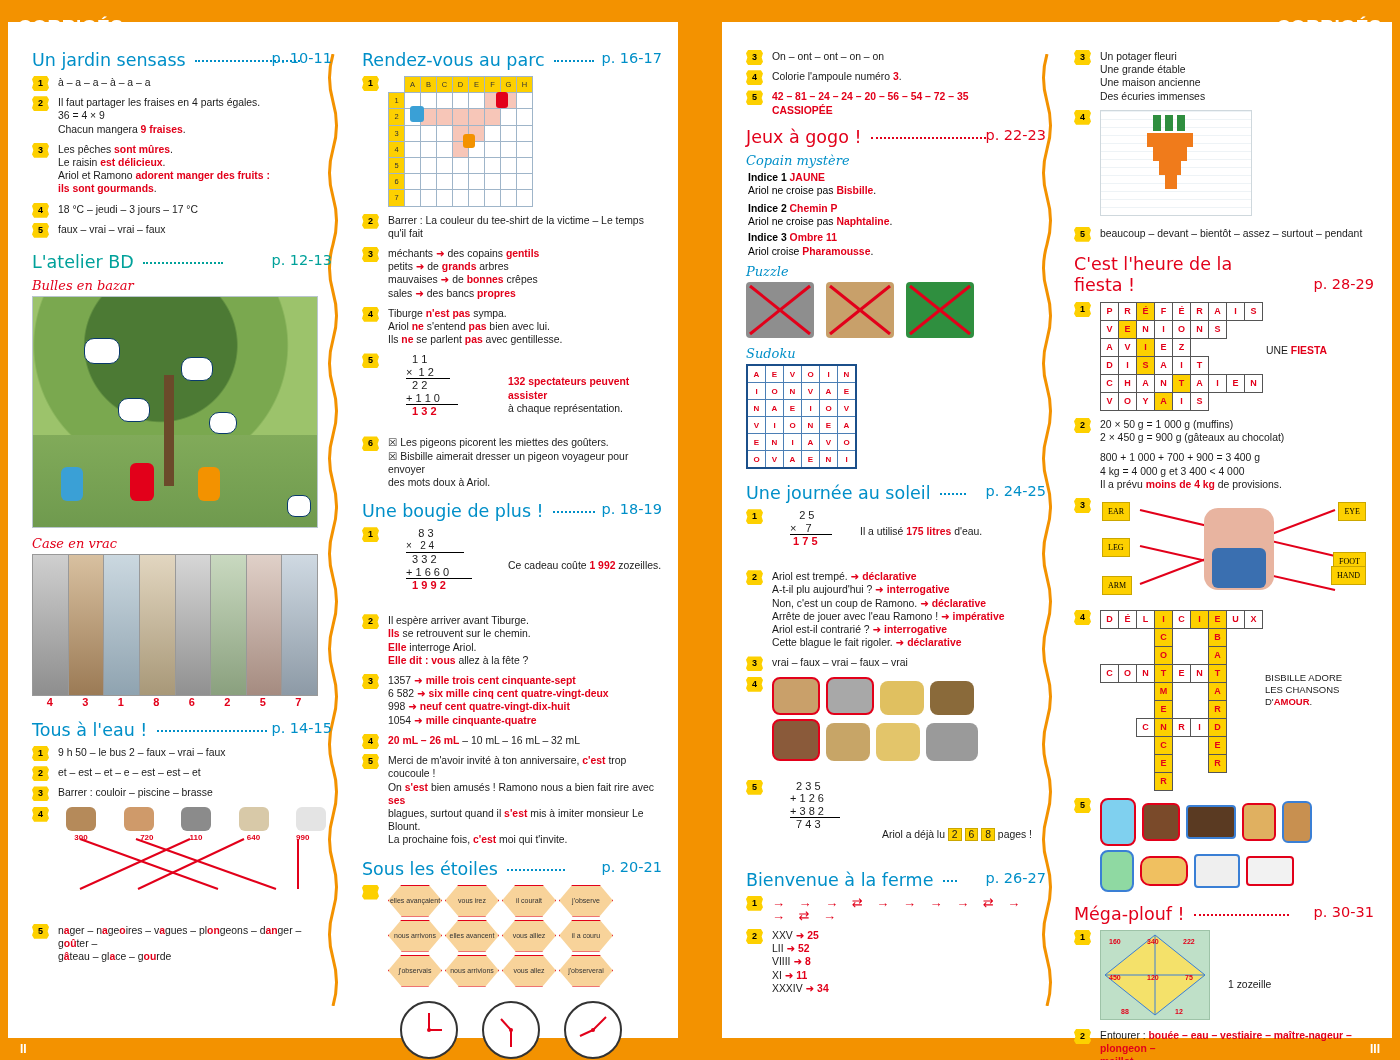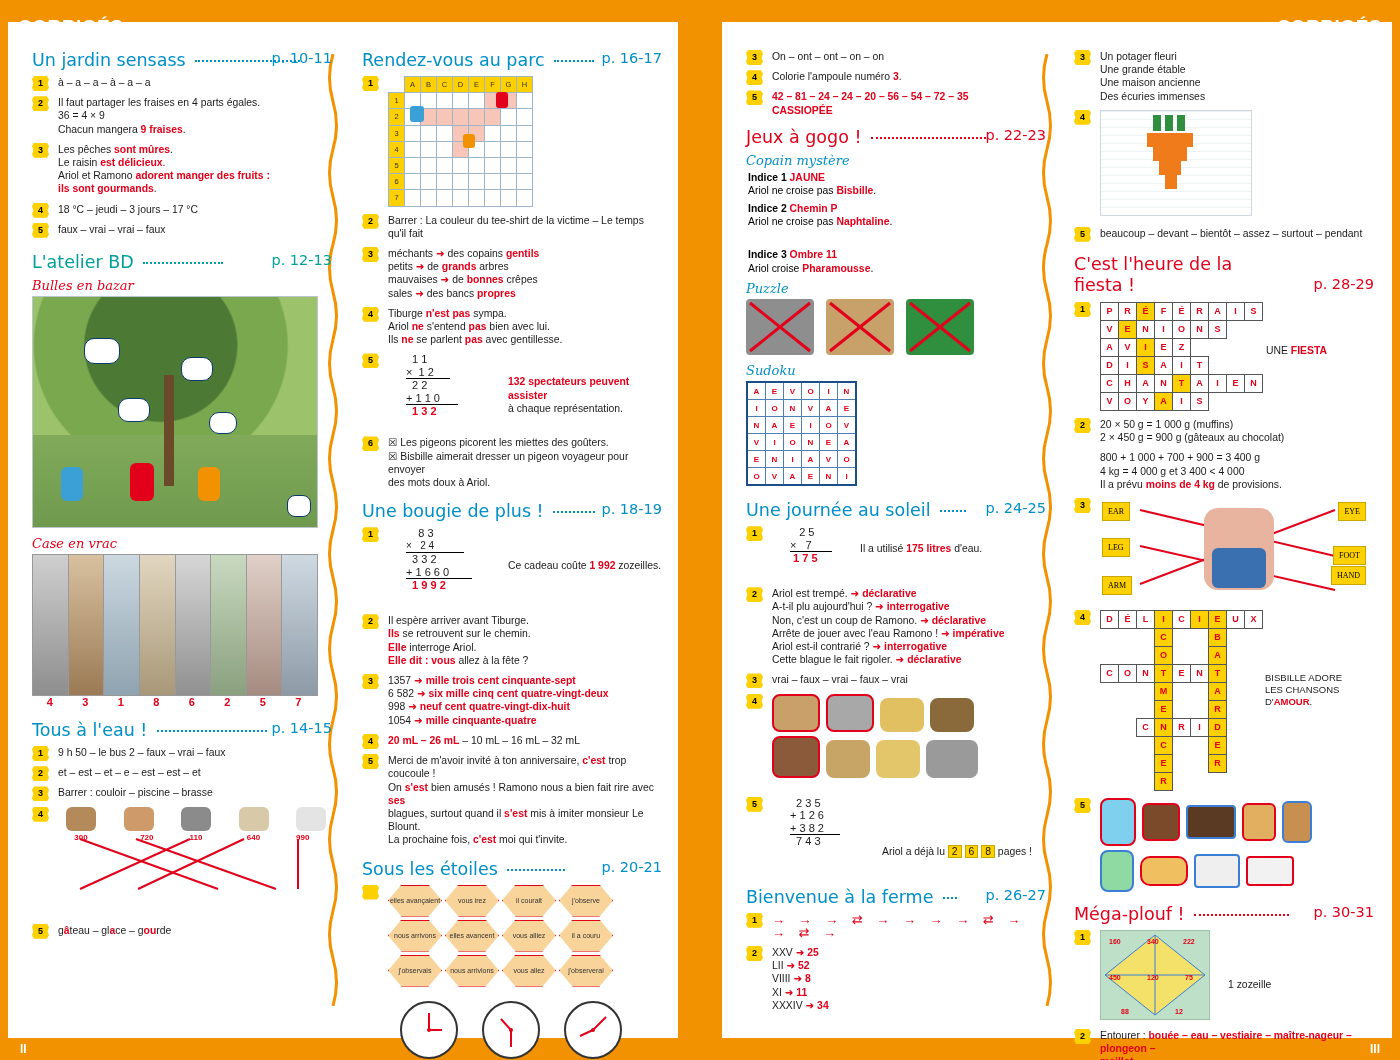--- a/index.html
+++ b/index.html
@@ -276,20 +276,21 @@
             <div style="">
                 <div style="width:30px;height:24px;background:#e4e4e4;border-radius:6px;margin:0 auto;"></div>
                 <div style="font-size:8px;color:#e2001a;font-weight:bold;">990</div>
               </div>
           </div>
         </div>
       </div>
 
       <div class="item">
         <span class="badge">5</span>
+        <div>n<span class="red bold">a</span>ger – n<span class="red bold">a</span>ge<span class="red bold">o</span>ires – v<span class="red bold">a</span>gues – pl<span class="red bold">on</span>geons – d<span class="red bold">an</span>ger – g<span class="red bold">oû</span>ter –</div>
         <div>g<span class="red bold">â</span>teau – gl<span class="red bold">a</span>ce – g<span class="red bold">ou</span>rde</div>
       </div>
     </div>
 
     <div class="col colB">
 
       <h2 class="sec">
         <span class="pg">p. 16-17</span>
         <span>Rendez-vous au parc</span>
         <span class="dots" style="width:40px;"></span>
@@ -581,21 +582,21 @@
         <span>Jeux à gogo !</span>
         <span class="dots" style="width:115px;"></span>
       </h2>
       <h3 class="sub blue">Copain mystère</h3>
 
       <div style="padding-left:2px;font-size:10.4px;line-height:13.4px;">
         <div><span class="bold">Indice 1</span> <span class="red bold">JAUNE</span></div>
         <div>Ariol ne croise pas <span class="red bold">Bisbille</span>.</div>
         <div style="margin-top:4px;"><span class="bold">Indice 2</span> <span class="red bold">Chemin P</span></div>
         <div>Ariol ne croise pas <span class="red bold">Naphtaline</span>.</div>
-        <div style="margin-top:20px;"><span class="bold">Indice 3</span> <span class="red bold">Ombre 11</span></div>
+        <div style="margin-top:3px;"><span class="bold">Indice 3</span> <span class="red bold">Ombre 11</span></div>
         <div>Ariol croise <span class="red bold">Pharamousse</span>.</div>
       </div>
 
       <h3 class="sub blue" style="margin-top:6px;">Puzzle</h3>
       <div style="display:flex;gap:12px;">
         <div style="width:68px;height:56px;background:#8e8e8e;border-radius:4px;position:relative;">
           <svg width="68" height="56" style="position:absolute;left:0;top:0;">
               <line x1="4" y1="4" x2="64" y2="52" stroke="#e2001a" stroke-width="3"></line>
               <line x1="64" y1="4" x2="4" y2="52" stroke="#e2001a" stroke-width="3"></line>
             </svg>
@@ -873,21 +874,21 @@
         <div style="position:relative;width:268px;height:100px;font-family:Liberation Serif, serif;">
           <svg width="268" height="100" style="position:absolute;left:0;top:0;">
             <line x1="40" y1="12" x2="235" y2="58" stroke="#e2001a" stroke-width="2"></line>
             <line x1="40" y1="48" x2="235" y2="92" stroke="#e2001a" stroke-width="2"></line>
             <line x1="40" y1="86" x2="235" y2="12" stroke="#e2001a" stroke-width="2"></line>
           </svg>
           <div class="tag" style="position:absolute;left:2px;top:4px;">EAR</div>
           <div class="tag" style="position:absolute;left:2px;top:40px;">LEG</div>
           <div class="tag" style="position:absolute;left:2px;top:78px;">ARM</div>
           <div class="tag" style="position:absolute;right:2px;top:4px;">EYE</div>
-          <div class="tag" style="position:absolute;right:2px;top:48px;">FOOT</div>
+          <div class="tag" style="position:absolute;right:2px;top:54px;">FOOT</div>
           <div class="tag" style="position:absolute;right:2px;top:68px;">HAND</div>
           <div style="position:absolute;left:104px;top:10px;width:70px;height:82px;background:#e8b4a0;border-radius:14px;"></div>
           <div style="position:absolute;left:112px;top:50px;width:54px;height:40px;background:#3a6fb0;border-radius:6px;"></div>
         </div>
       </div>
 
       <div class="item" style="min-height:125px;">
         <span class="badge">4</span>
         <div style="position:relative;">
           <table class="word">

